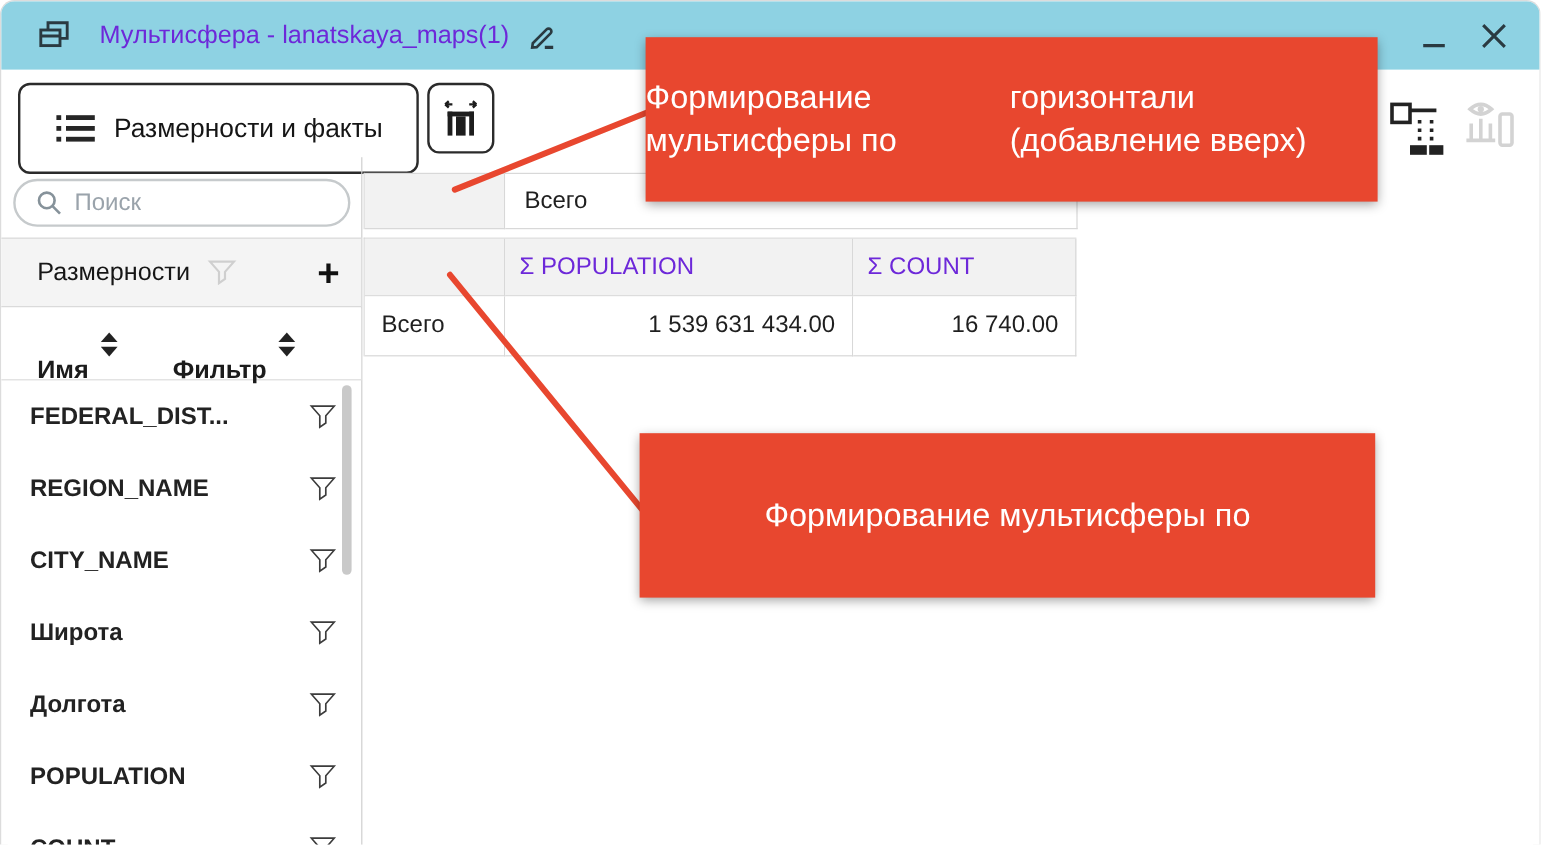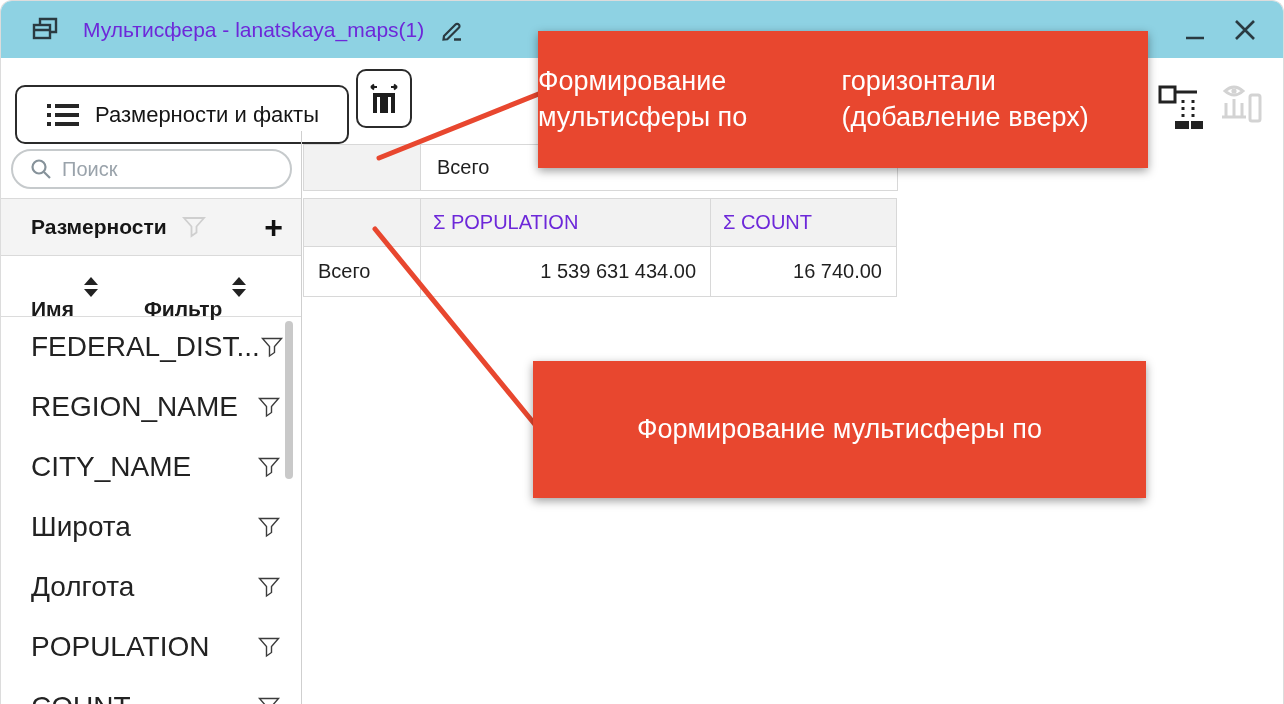--- a/index.html
+++ b/index.html
@@ -22,50 +22,50 @@
   .app-icon{margin-left:28px;}
   .title{margin-left:22px;font-size:21px;font-weight:500;color:#6d28d9;}
   .edit-icon{margin-left:14px;cursor:pointer;}
   .win-btn{position:absolute;top:16px;width:26px;height:26px;background:none;border:none;cursor:pointer;}
   .win-btn.min{left:1181px;}
   .win-btn.close{left:1231px;}
 
   
   .toolbar-btn{position:absolute;background:#fff;border:2px solid #2b2b2b;border-radius:10px;
                display:flex;align-items:center;justify-content:center;gap:14px;cursor:pointer;}
-  .btn-dims{left:14px;top:68px;width:334px;height:59px;margin-top:16px;}
+  .btn-dims{left:14px;top:68px;width:334px;height:76px;}
   .btn-dims span{font-size:22px;color:#151515;}
   .btn-colwidth{left:355px;top:68px;width:56px;height:59px;}
   .icon-btn{position:absolute;background:none;border:none;cursor:pointer;}
   .btn-structure{left:1156px;top:82px;}
   .btn-visibility{left:1216px;top:78px;}
 
   
   .sidebar-border{position:absolute;left:300px;top:130px;width:1px;height:574px;background:#cfcfcf;}
   .search-box{position:absolute;left:10px;top:148px;width:281px;height:40px;border:2px solid #c6cacc;
               border-radius:20px;background:#fff;display:flex;align-items:center;padding-left:16px;gap:9px;}
   .search-box input{border:none;outline:none;font-size:20px;color:#3c4449;width:190px;background:transparent;
                     font-family:"Liberation Sans",sans-serif;}
   .search-box input::placeholder{color:#9aa3ab;}
   .section-header{position:absolute;left:0;top:197px;width:300px;height:58px;background:#f4f4f4;
                   border-top:1px solid #dadada;border-bottom:1px solid #dadada;
                   display:flex;align-items:center;}
-  .section-header .stitle{margin-left:30px;font-size:21px;font-weight:700;color:#161616;}
+  .section-header .stitle{margin-left:30px;font-size:21px;font-weight:400;color:#161616;}
   .section-header .sec-funnel{margin-left:14px;}
   .section-header .plus{margin-left:auto;margin-right:18px;font-size:32px;font-weight:600;color:#111;
                         background:none;border:none;cursor:pointer;line-height:1;font-family:"Liberation Sans",sans-serif;}
   .col-header{position:absolute;left:0;top:256px;width:300px;height:60px;background:#fff;
               border-bottom:1px solid #dcdcdc;display:flex;align-items:center;}
   .col-header .clabel{font-size:21px;font-weight:700;color:#1b1b1b;margin-top:44px;}
   .col-header .c1{margin-left:30px;}
   .col-header .c2{margin-left:44px;}
   .sort{margin-left:8px;cursor:pointer;}
   .dim-list{position:absolute;left:0;top:316px;width:300px;height:388px;overflow:hidden;}
   .dim-item{height:60px;display:flex;align-items:center;cursor:pointer;}
-  .dim-item .dname{margin-left:30px;font-size:28px;color:#222;}
+  .dim-item .dname{margin-left:24px;font-size:20px;color:#222;font-weight:bold;}
   .dim-item .dfunnel{margin-left:auto;margin-right:20px;}
   .scroll-thumb{position:absolute;left:284px;top:320px;width:8px;height:158px;border-radius:4px;
                 background:#c9c9c9;cursor:grab;}
 
   
   .tblA{position:absolute;left:302px;top:143px;display:grid;grid-template-columns:117px 477px;
         border-top:1px solid var(--border);border-left:1px solid var(--border);}
   .tblB{position:absolute;left:302px;top:197px;display:grid;grid-template-columns:117px 290px 186px;
         border-top:1px solid var(--border);border-left:1px solid var(--border);}
   .cell{border-right:1px solid var(--border);border-bottom:1px solid var(--border);

